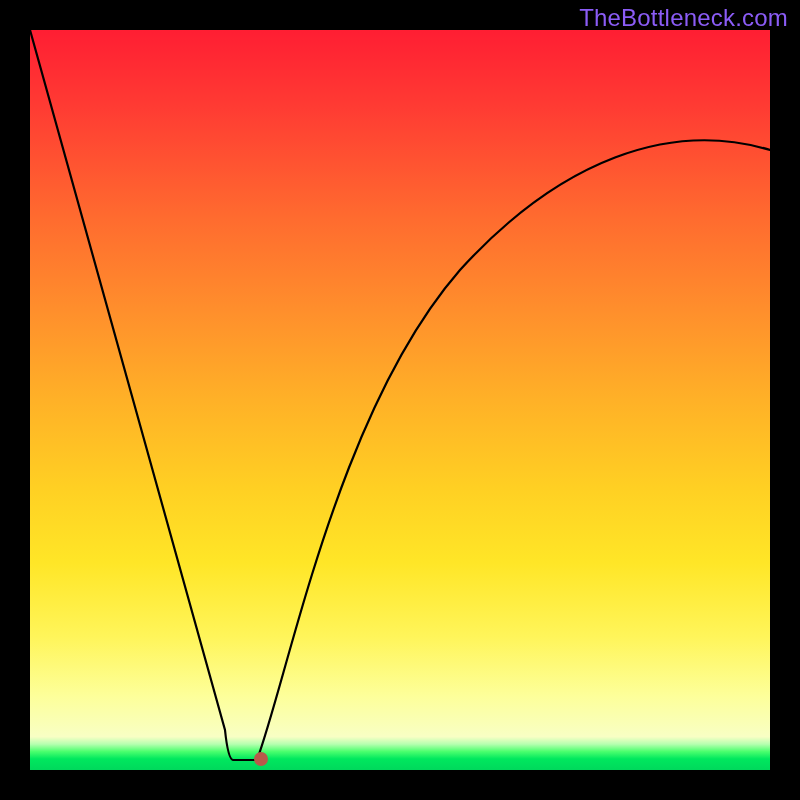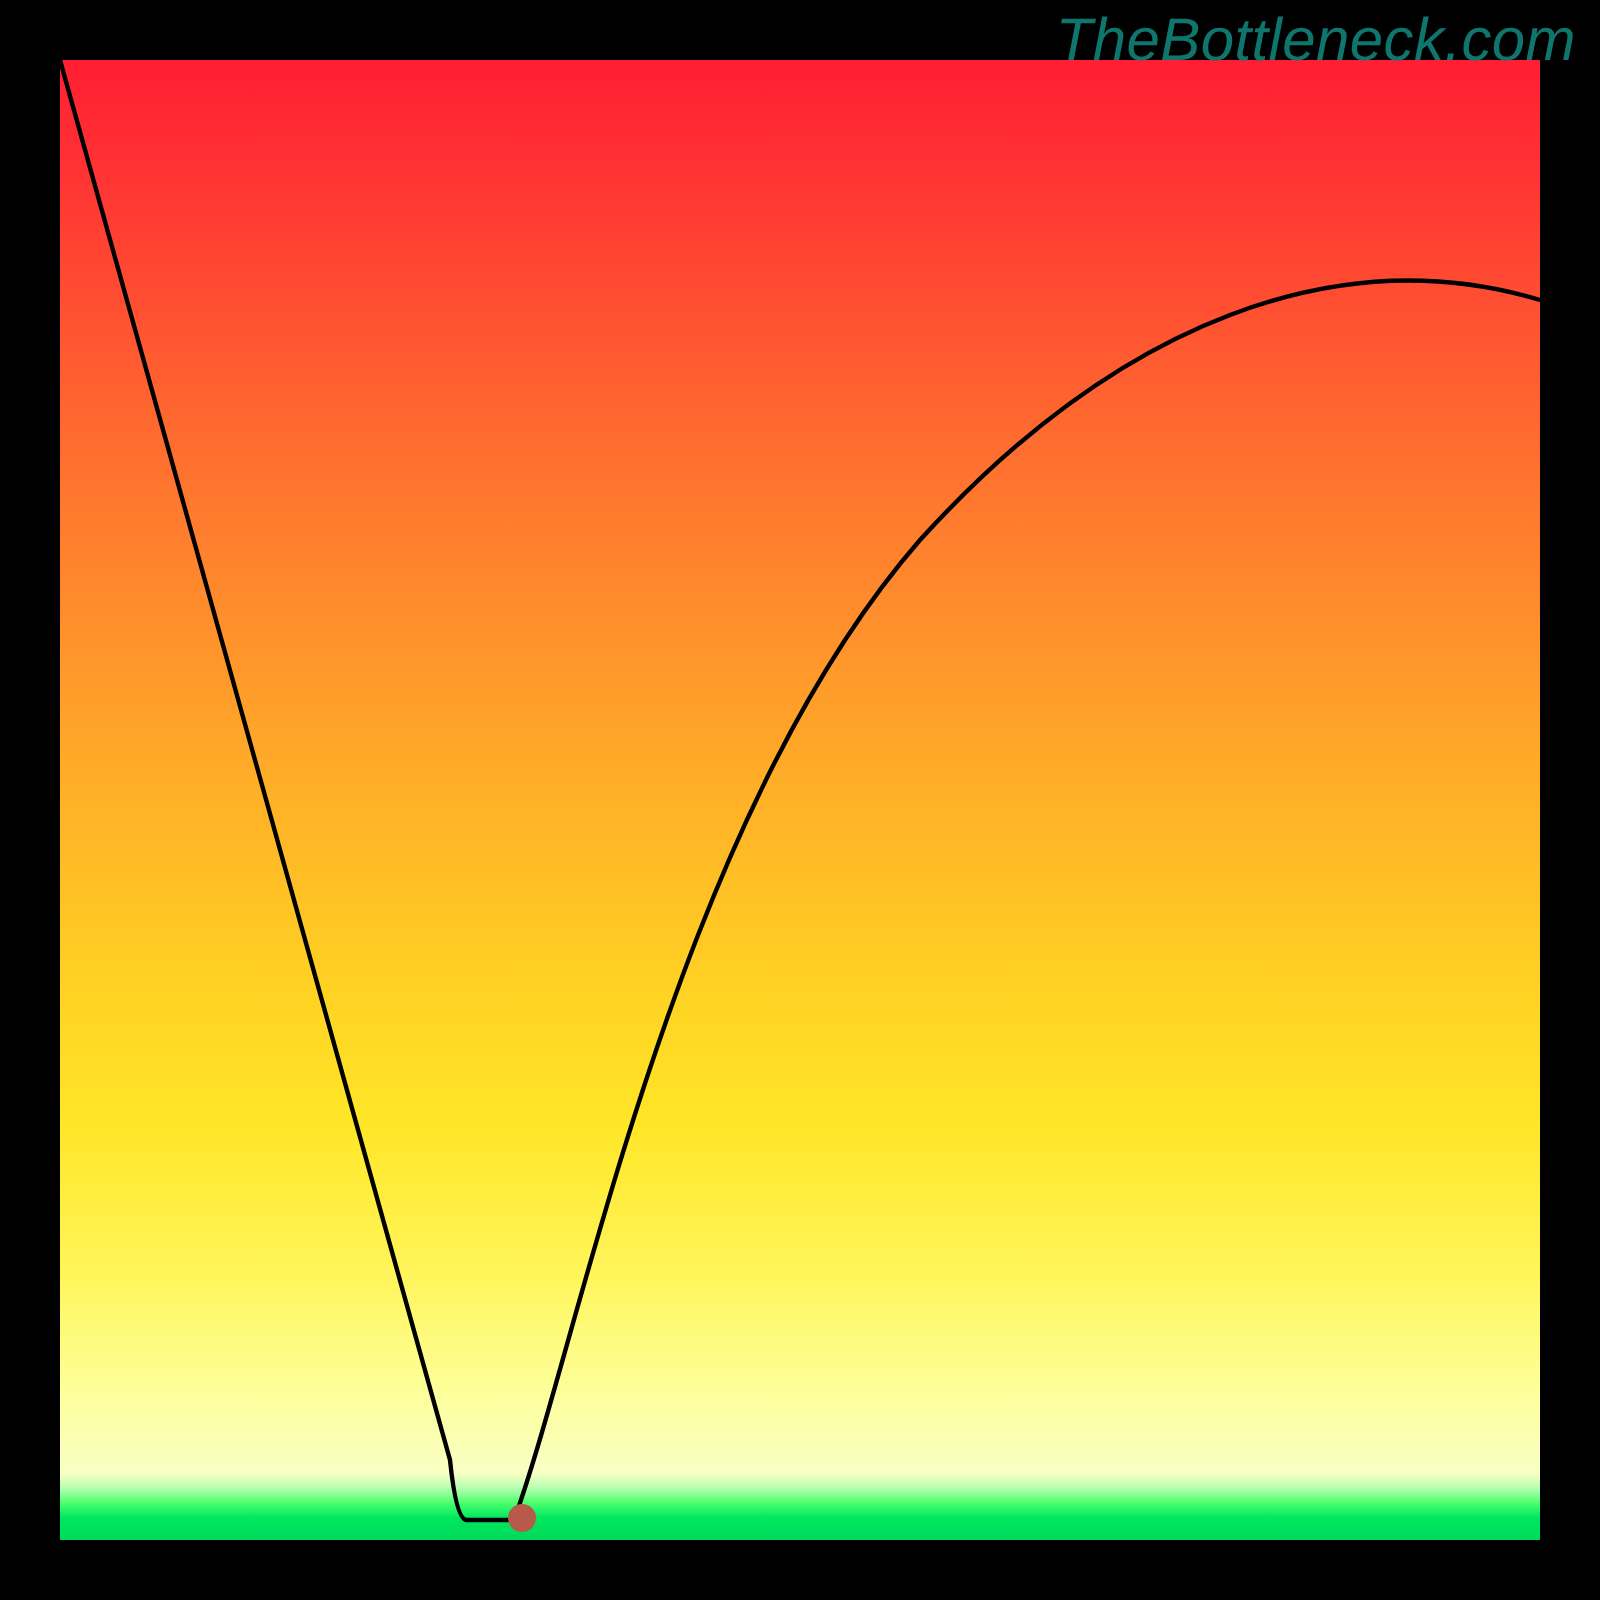--- a/index.html
+++ b/index.html
@@ -41,25 +41,24 @@
       #b6ffb0 96.5%,
       #4bff6e 97.5%,
       #00e85e 98.5%,
       #00d85c 100%
     );
   }
   .watermark {
     position: absolute;
     top: 4px;
     right: 12px;
-    color: #0f766e;
-    font-size: 30px;
+    color: #8b5cf6;
+    font-size: 24px;
     letter-spacing: 0.2px;
     user-select: none;
-    font-style: italic;
   }
   svg.curve {
     position: absolute;
     left: 0;
     top: 0;
     width: 740px;
     height: 740px;
   }
   .curve path {
     fill: none;

